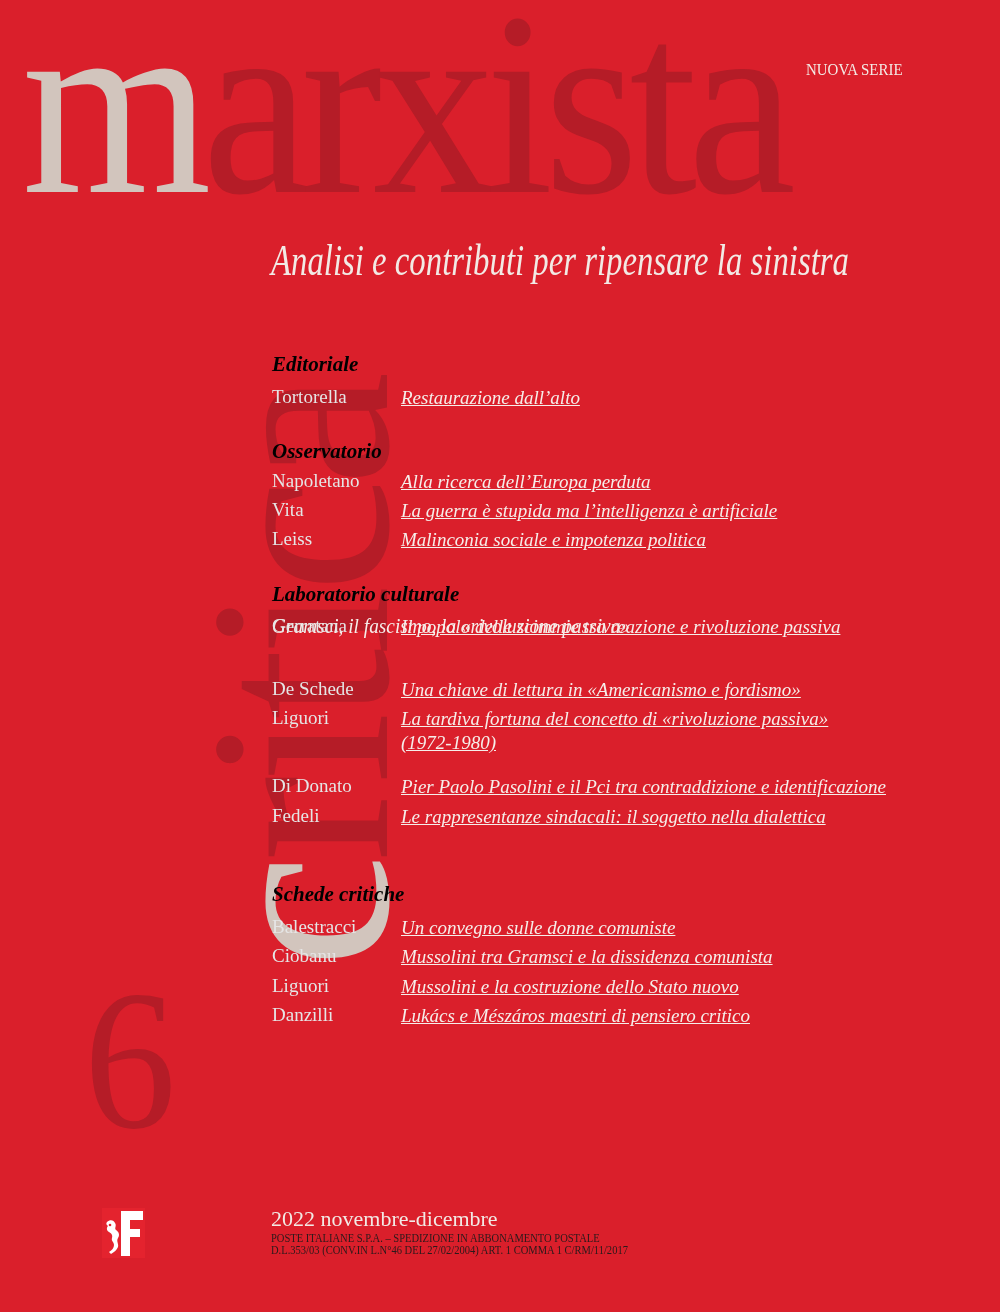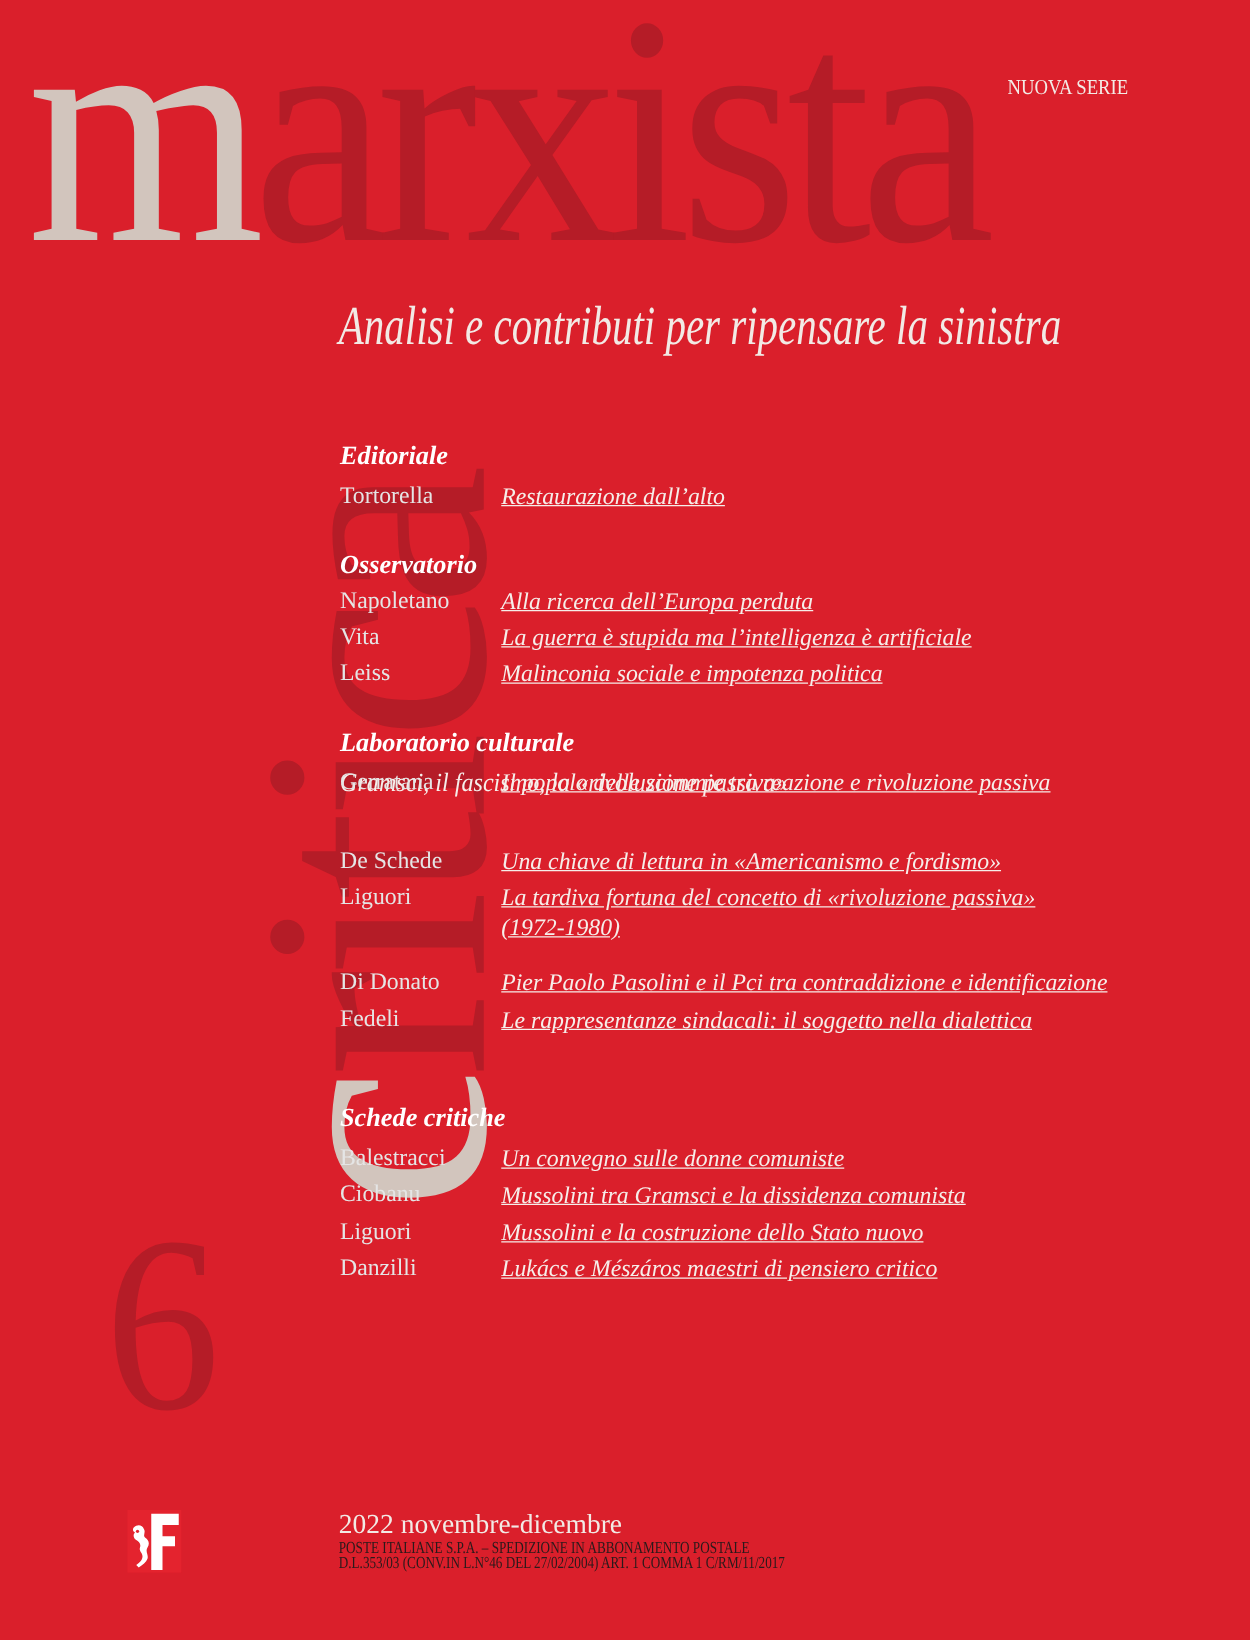--- a/index.html
+++ b/index.html
@@ -97,21 +97,21 @@
       left: 272px;
       top: 0;
       width: 700px;
     }
     .section-heading {
       position: absolute;
       left: 0;
       font-style: italic;
       font-weight: bold;
       font-size: 21px;
-      color: #ffffff;
+      color: #000000;
       white-space: nowrap;
     }
     .section-subheading {
       position: absolute;
       left: 0;
       font-style: italic;
       font-size: 21px;
       color: #F6EEEA;
       white-space: nowrap;
       transform: scaleX(0.92);

